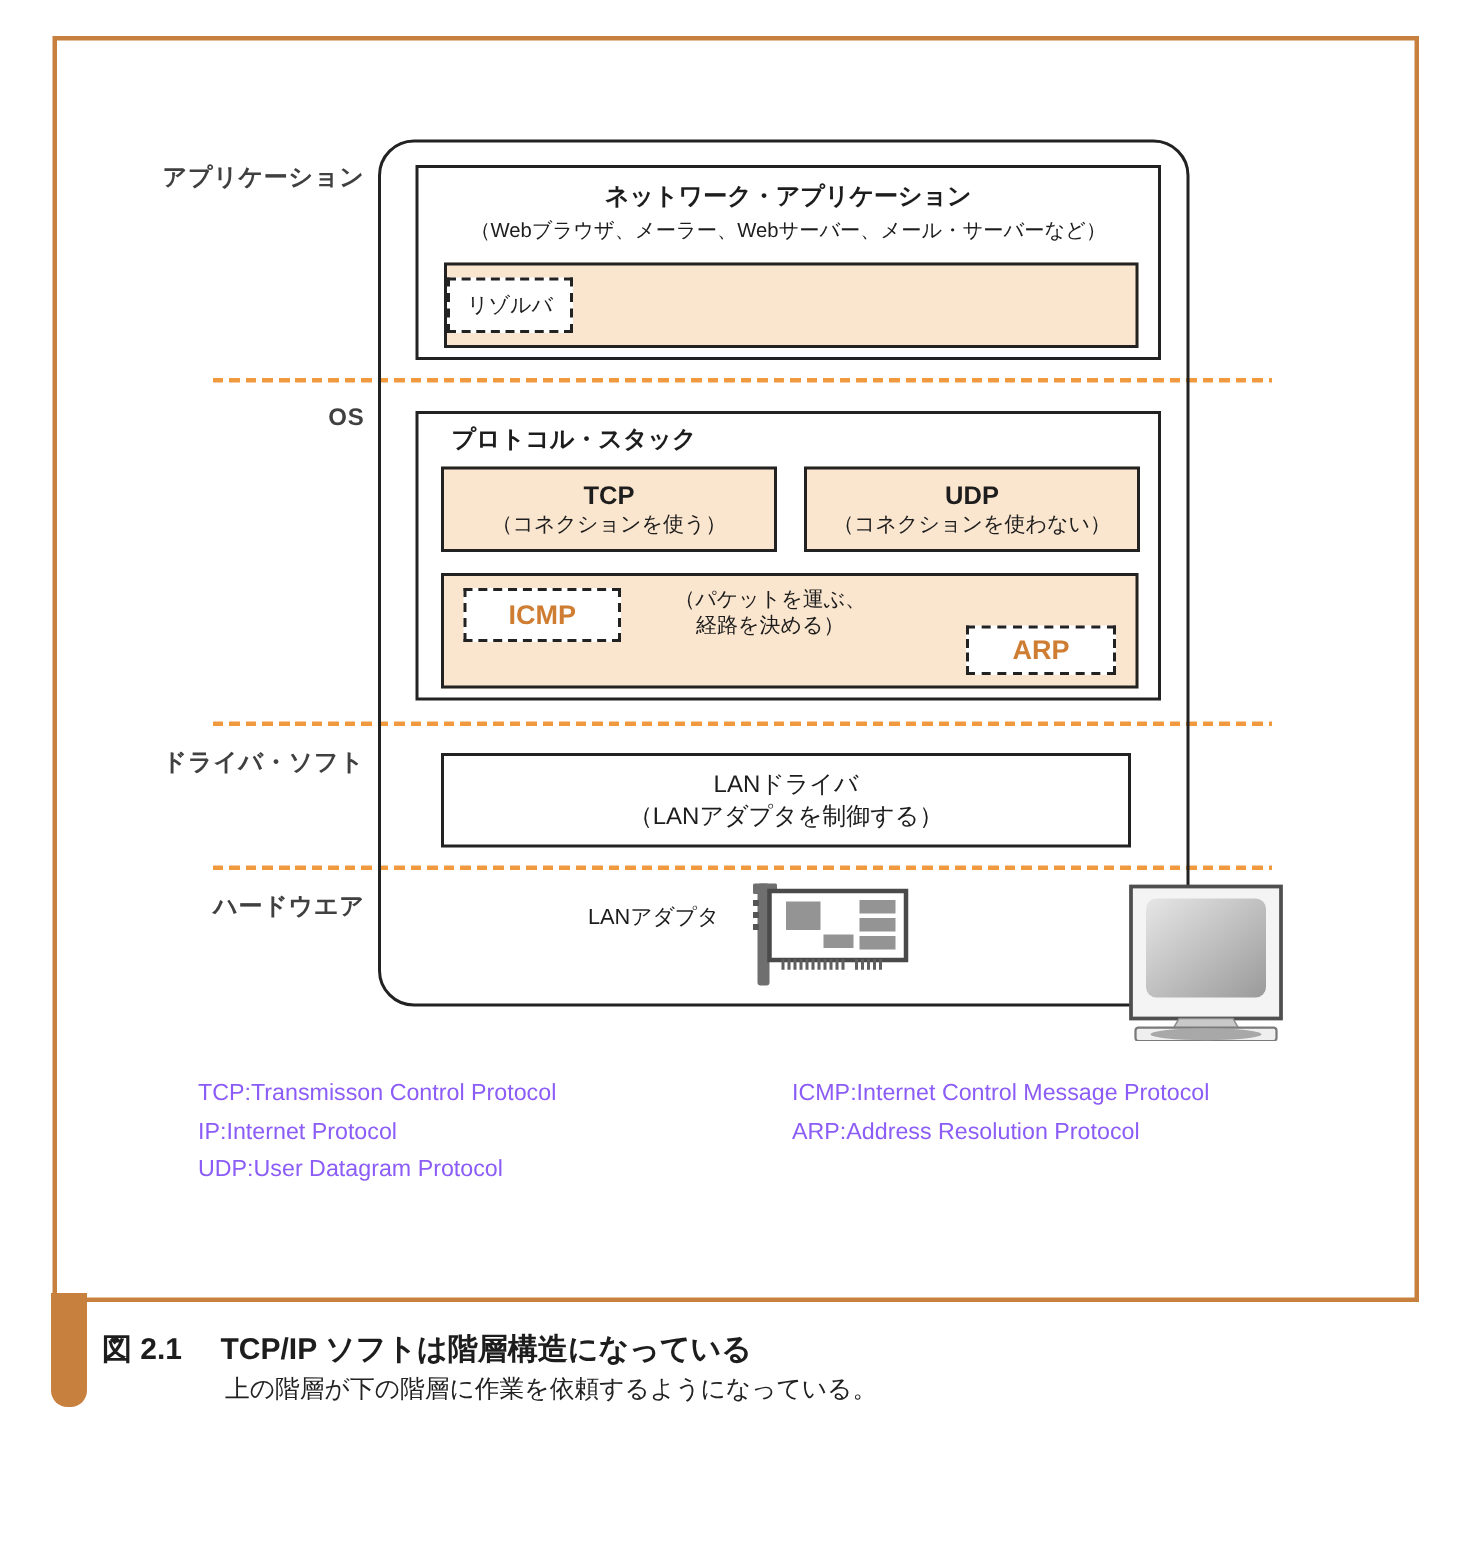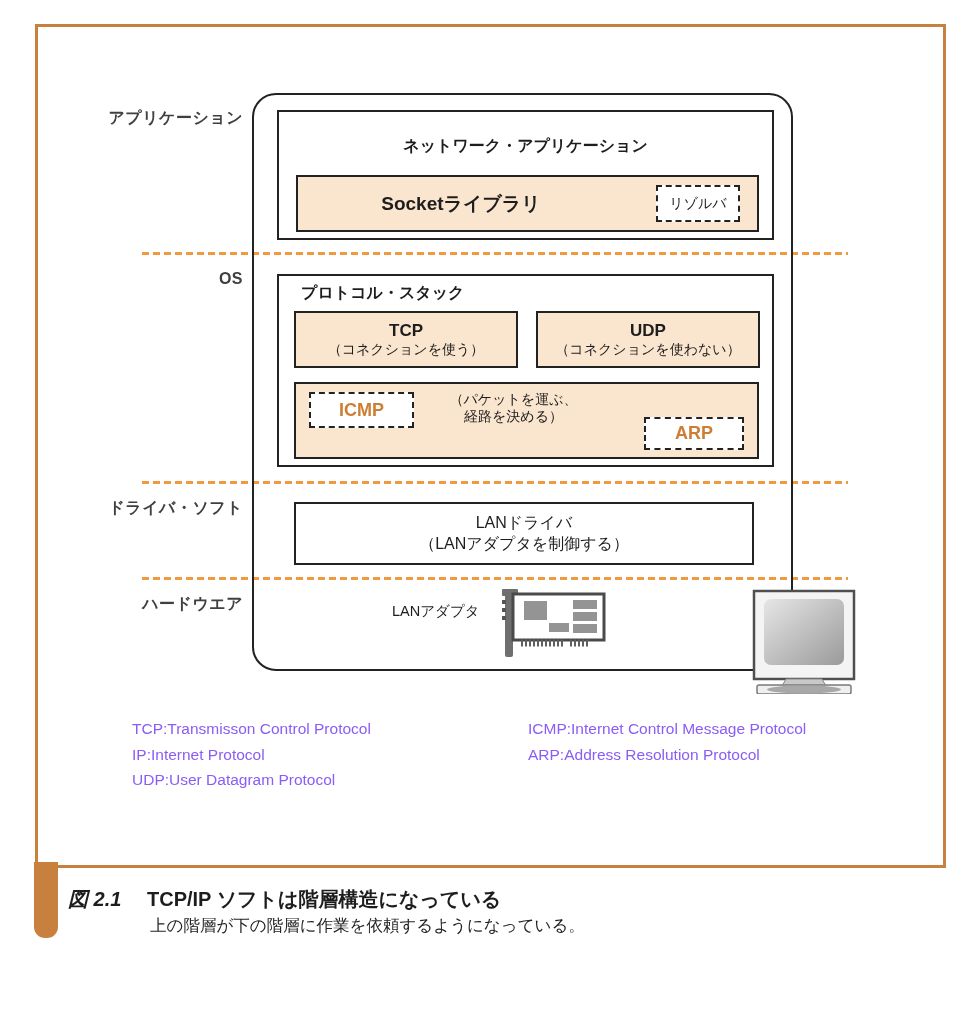--- a/index.html
+++ b/index.html
@@ -21,21 +21,21 @@
   .dash-line { position:absolute; left:142px; width:706px; height:3px;
                background:repeating-linear-gradient(90deg,#f0993f 0 7px,transparent 7px 11px); }
 
   
   .main-rect { position:absolute; left:252px; top:93px; width:541px; height:578px;
                border:2.5px solid #222; border-radius:24px; background:transparent; }
 
   .box { position:absolute; border:2px solid #222; background:#fff; }
   .peach { background:#fae5ce; }
 
-  .netapp-title { text-align:center; font-weight:bold; font-size:16px; padding-top:24px; }
+  .netapp-title { text-align:center; font-weight:bold; font-size:16px; padding-top:9px; }
   .netapp-sub   { text-align:center; font-size:13.5px; padding-top:3px; color:#1d1d1d; }
 
   .socket-box { left:17px; top:63px; width:463px; height:57px; display:flex; align-items:center; }
   .socket-label { flex:1; text-align:center; padding-right:32px; font-weight:bold; font-size:19px; }
   .resolver-box { width:84px; height:37px; margin-right:17px; border:2px dashed #222;
                   background:#fff; display:flex; align-items:center; justify-content:center;
                   font-size:14px; }
 
   .proto-label { position:absolute; left:22px; top:7px; font-weight:bold; font-size:16px; }
 
@@ -53,21 +53,21 @@
                   font-weight:bold; font-size:18px; color:#ce7d33; }
 
   .driver-box { display:flex; flex-direction:column; align-items:center; justify-content:center; }
 
   .adapter-label { position:absolute; left:138px; top:507px; font-size:14.5px; }
 
   
   .legend-col { position:absolute; font-size:15.5px; line-height:25.5px; color:#8b5cf6; }
 
   
-  .cap-num   { position:absolute; left:68px;  top:886px; font-size:20px; font-weight:bold;font-style:italic; }
+  .cap-num   { position:absolute; left:68px;  top:886px; font-size:20px; font-weight:bold; }
   .cap-title { position:absolute; left:147px; top:886px; font-size:20px; font-weight:bold; }
   .cap-sub   { position:absolute; left:150px; top:915px; font-size:16.5px;
                font-family:"Liberation Serif", serif; color:#222; }
 
   .icon-abs { position:absolute; }
 </style>
 </head>
 <body>
 
 <div class="page">
@@ -81,22 +81,22 @@
   <div class="layer-label" style="top:594px;">ハードウエア</div>
 
   <div class="dash-line" style="top:252px;"></div>
   <div class="dash-line" style="top:481px;"></div>
   <div class="dash-line" style="top:577px;"></div>
 
   <div class="main-rect">
 
     <div class="box" style="left:23px; top:15px; width:497px; height:130px;">
       <div class="netapp-title">ネットワーク・アプリケーション</div>
+      <div class="netapp-sub">（Webブラウザ、メーラー、Webサーバー、メール・サーバーなど）</div>
       <div class="box peach socket-box">
-        <div class="socket-label">Socketライブラリ</div>
         <div class="resolver-box">
           <span>リゾルバ</span>
         </div>
       </div>
     </div>
 
     <div class="box" style="left:23px; top:179px; width:497px; height:193px;">
       <div class="proto-label">プロトコル・スタック</div>
 
       <div class="box peach pbox" style="left:15px; top:35px; width:224px; height:57px;">

